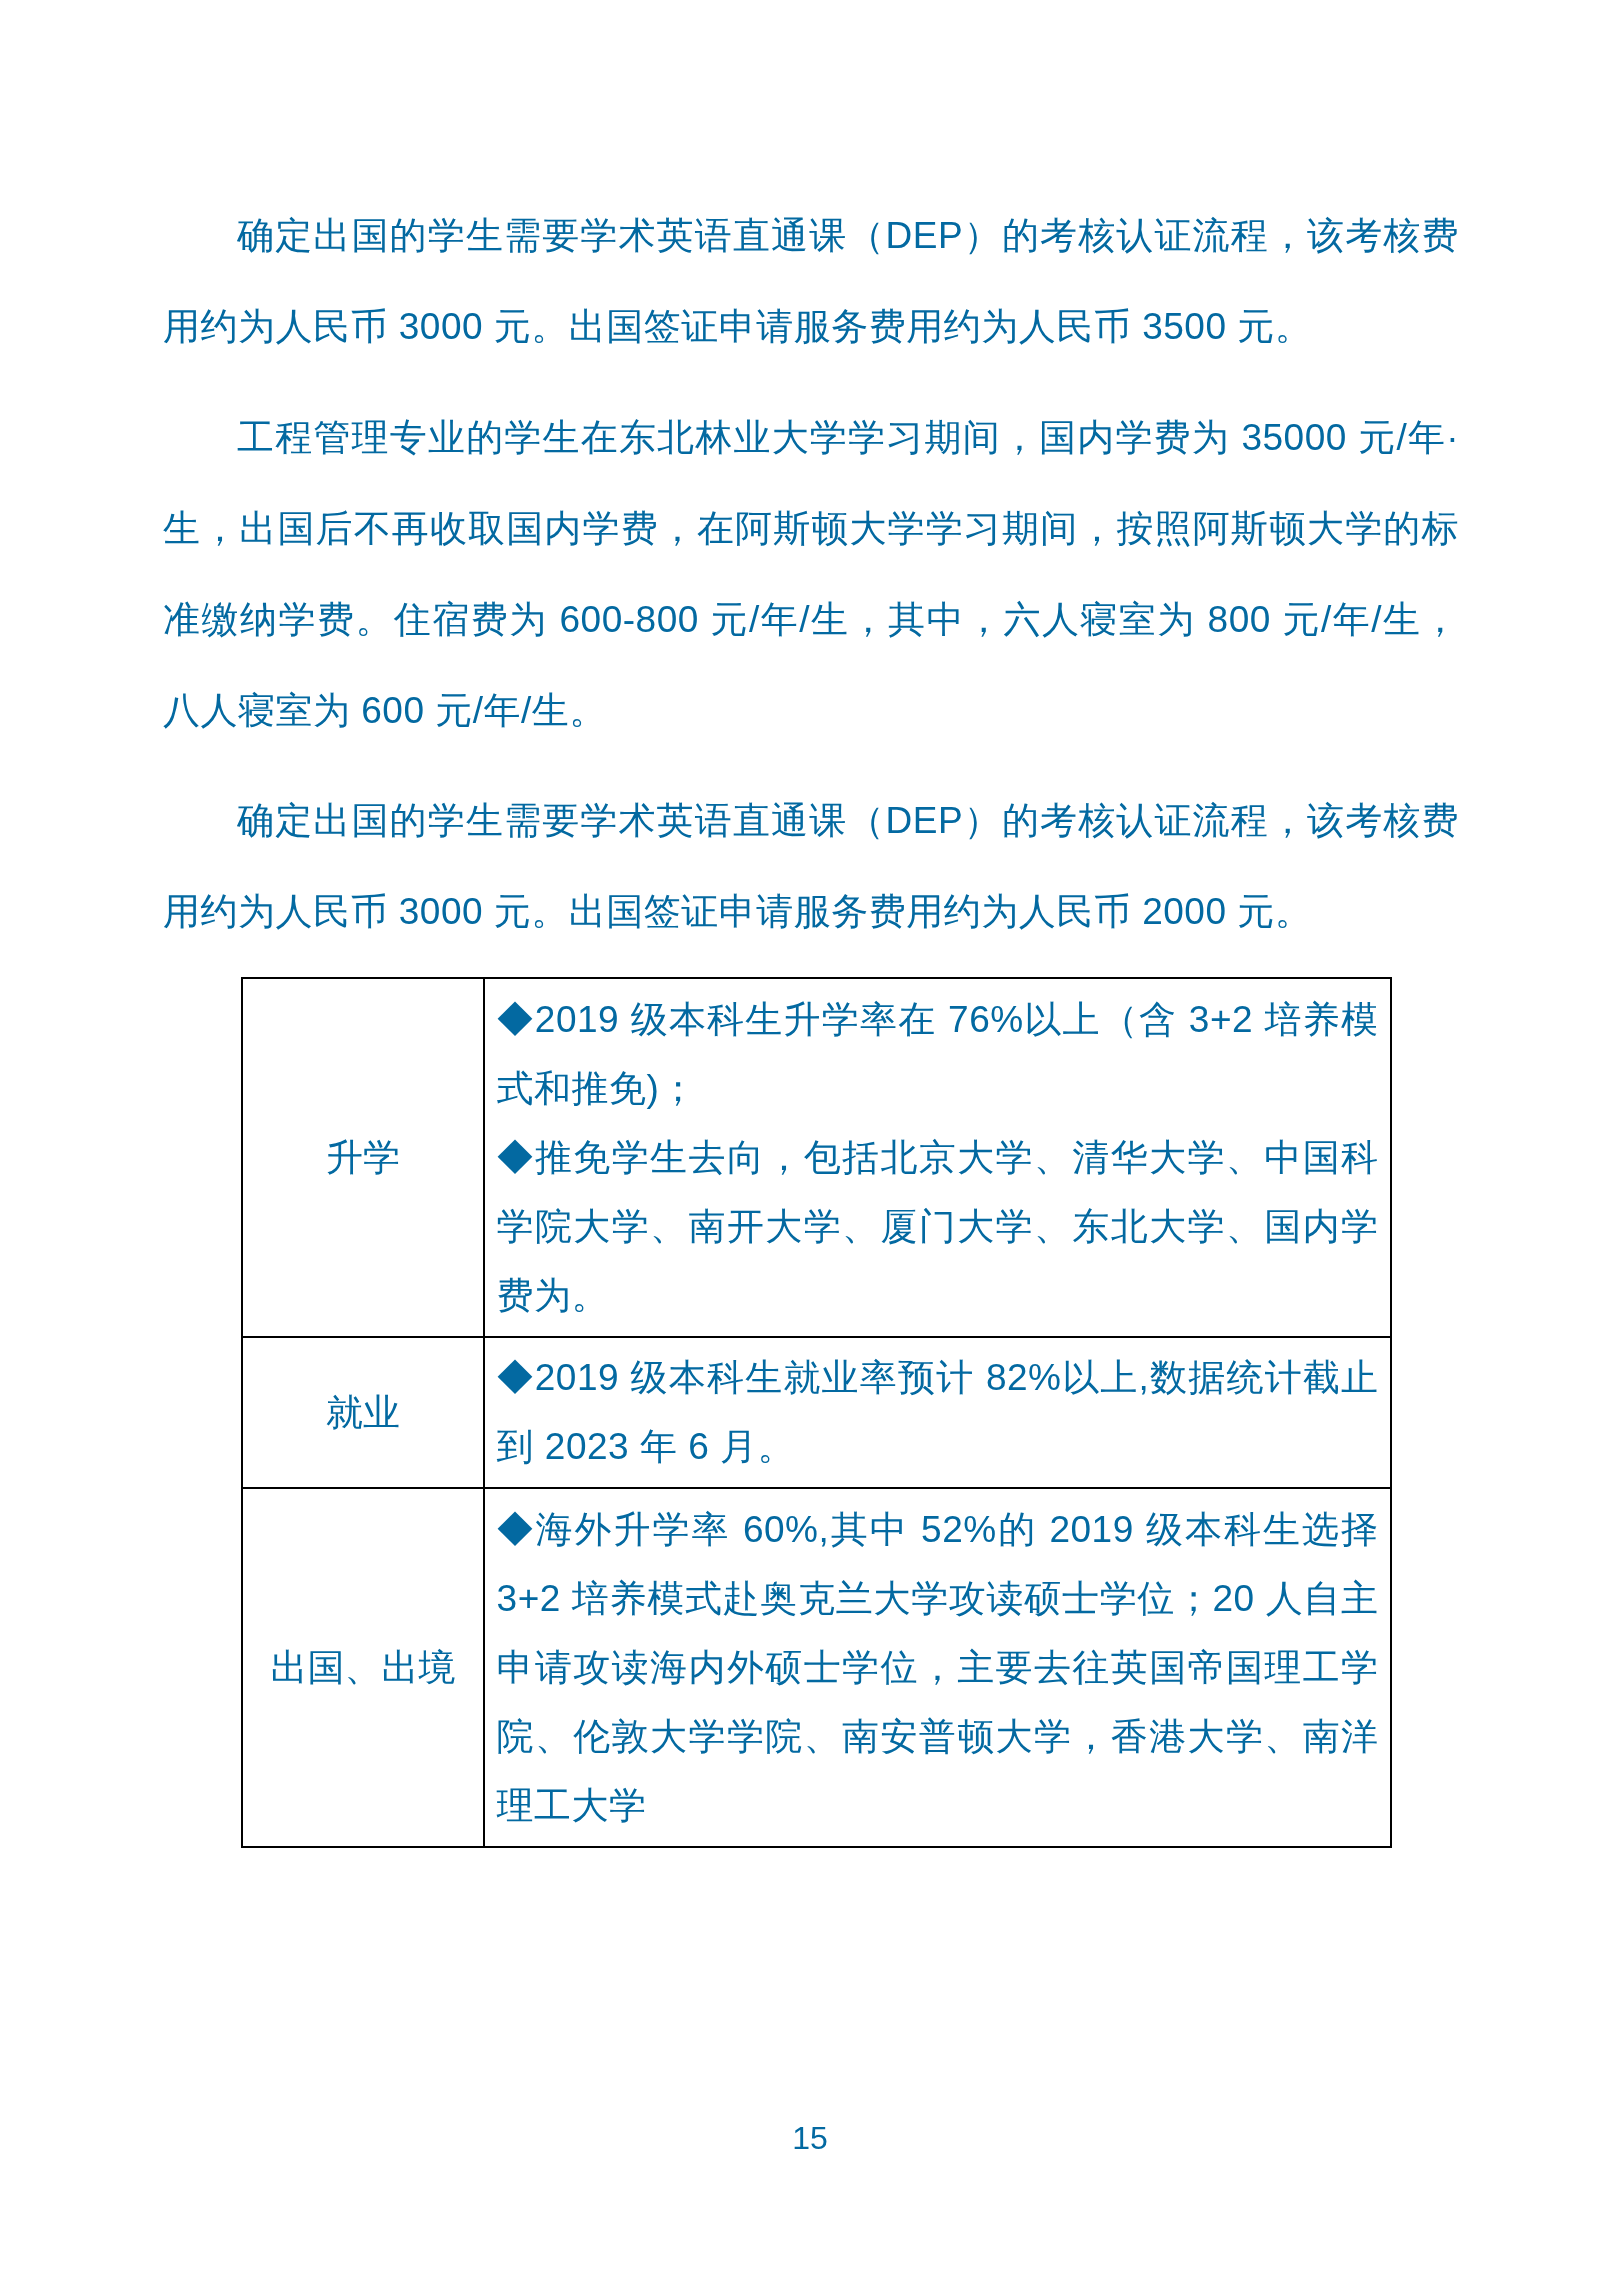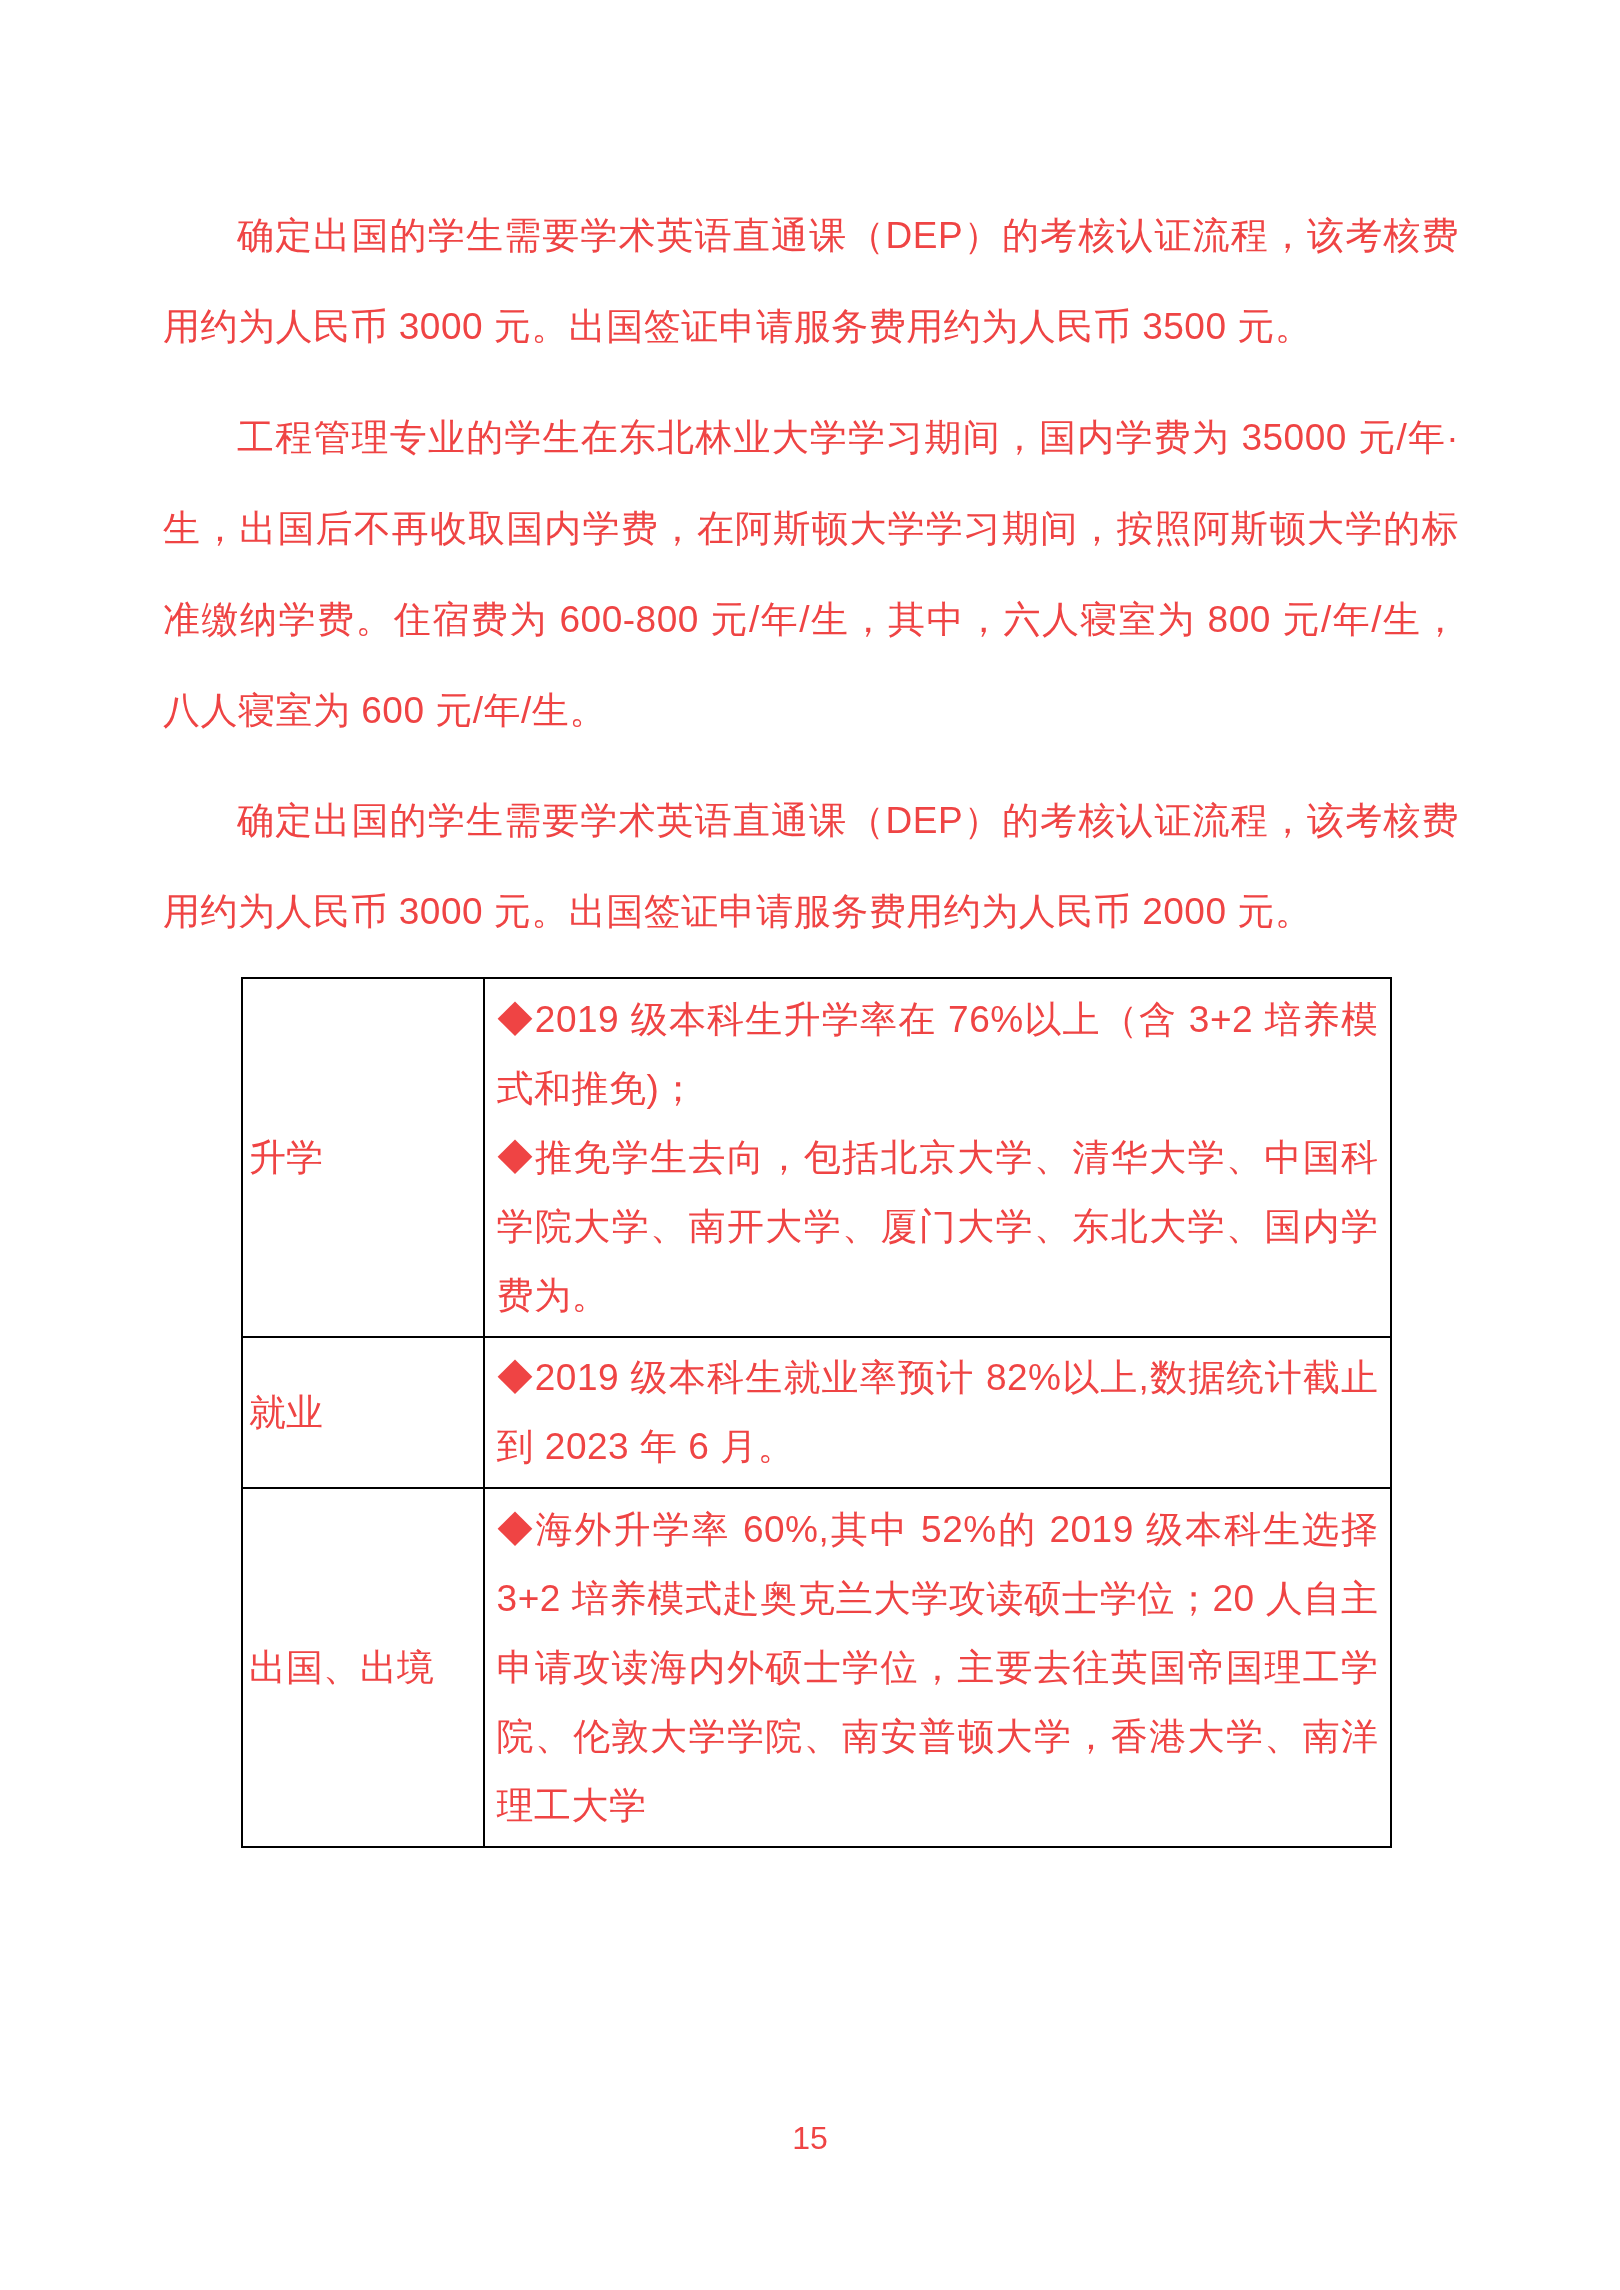--- a/index.html
+++ b/index.html
@@ -5,21 +5,21 @@
   html, body {
     margin: 0;
     padding: 0;
     background: #ffffff;
   }
   .page {
     position: relative;
     width: 1620px;
     height: 2291px;
     background: #ffffff;
-    color: #ef4444;
+    color: #0369a1;
     font-family: "Liberation Sans", sans-serif;
     overflow: hidden;
   }
   .content {
     padding: 190px 161px 0 163px;
   }
   .para {
     font-size: 37px;
     line-height: 91px;
     text-align: justify;
@@ -39,20 +39,21 @@
     table-layout: fixed;
     width: 1138px;
     margin: 15.7px 0 0 78px;
   }
   table.dest-table td {
     border: 2px solid #000000;
     vertical-align: middle;
   }
   td.label-cell {
     width: 228px;
+    text-align: center;
     font-size: 37px;
     line-height: 55px;
     padding: 7.8px 5.9px;
   }
   td.content-cell {
     width: 882px;
     padding: 5.9px 11.8px;
     margin-left: 33px;
   }
   .cell-item {

